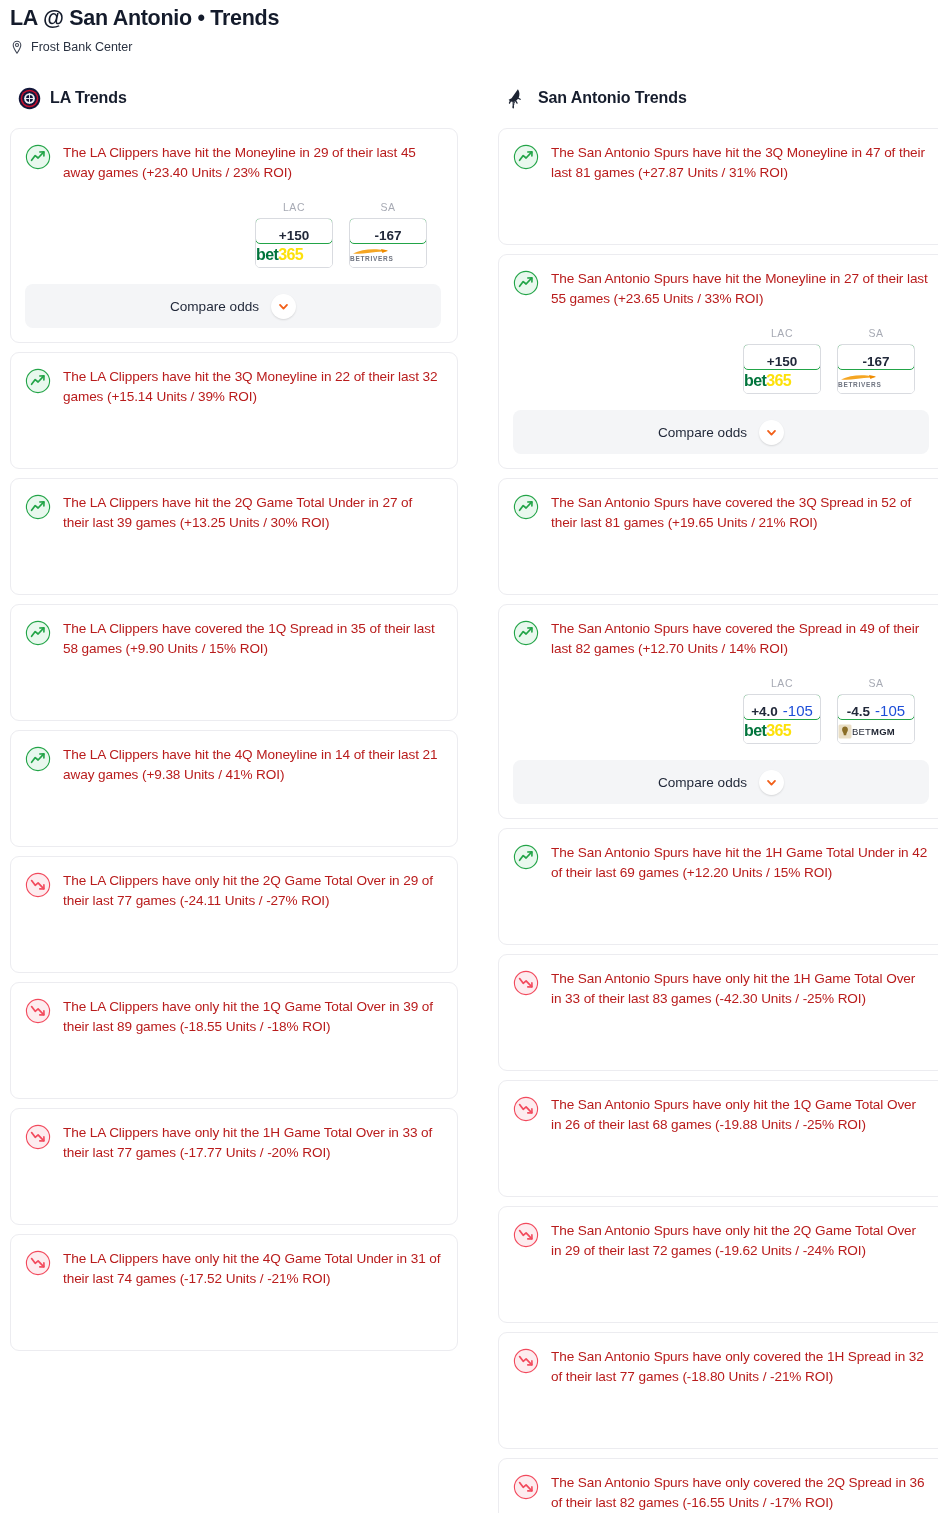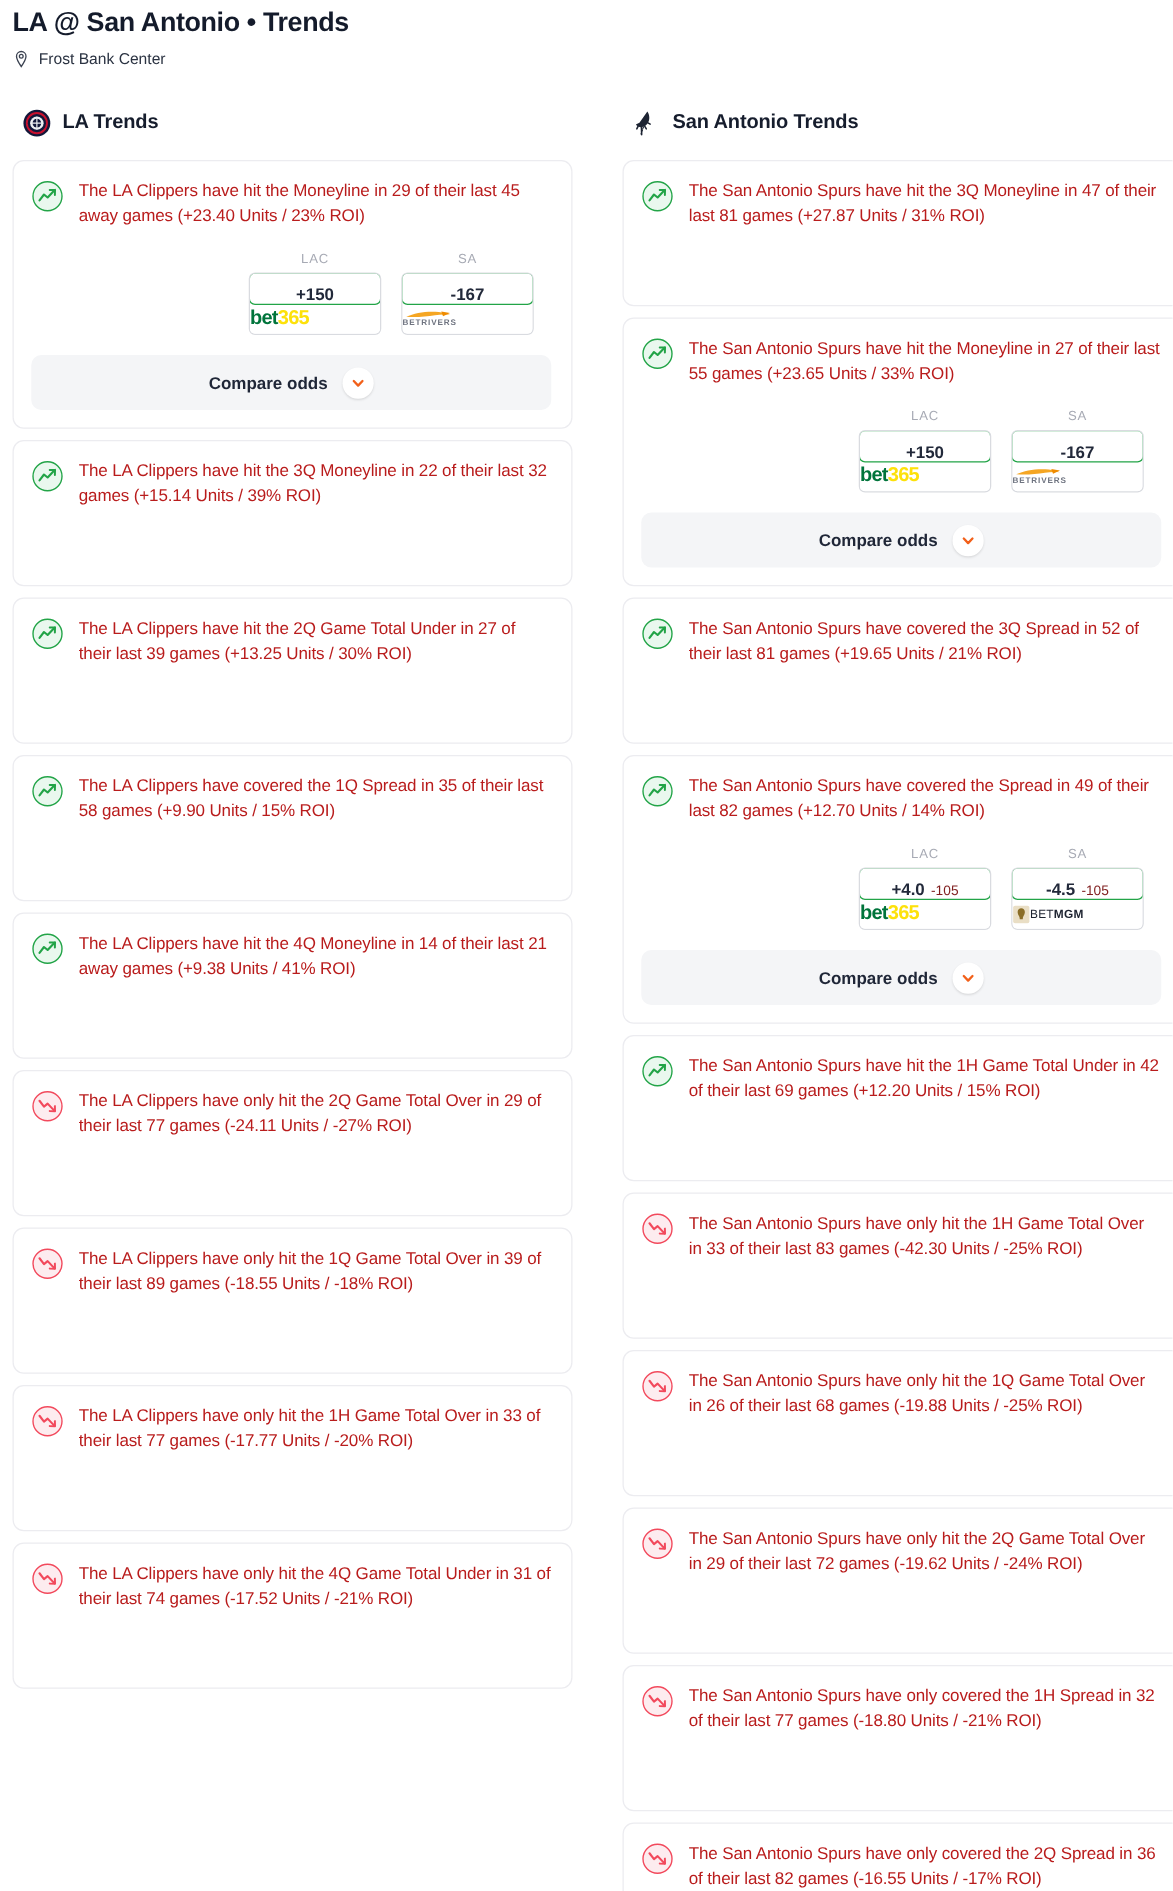--- a/index.html
+++ b/index.html
@@ -83,21 +83,21 @@
   }
 
   
   .odds-wrap {
     display: flex;
     justify-content: flex-end;
     gap: 16px;
     margin-top: 18px;
     padding-right: 14px;
   }
-  .odds-col { width: 106px; }
+  .odds-col { width: 78px; }
   .odds-team {
     text-align: center;
     font-size: 10.5px;
     color: #a7aab4;
     letter-spacing: 0.6px;
     margin-bottom: 5px;
   }
   .odds-box {
     border: 1px solid #d9dbe0;
     border-radius: 5px;
@@ -113,21 +113,21 @@
     align-items: flex-end;
     justify-content: center;
     gap: 5px;
     font-size: 14px;
     color: #22293a;
     background: #fff;
     position: relative;
     z-index: 1;
   }
   .odds-value .line { font-weight: bold; font-size: 13.5px; }
-  .odds-value .juice { font-size: 11px; color: #7f1d1d; margin-top: 21px; }
+  .odds-value .juice { font-size: 15px; color: #1d4ed8; margin-top: 21px; }
   .book-slot {
     height: 24px;
     display: flex;
     align-items: center;
     justify-content: flex-start;
     background: #fff;
   }
 
   
   .bet365 { font-size: 16px; font-weight: bold; letter-spacing: -0.6px; line-height: 1; }
@@ -148,21 +148,20 @@
   .compare {
     margin-top: 16px;
     background: #f4f5f7;
     border-radius: 8px;
     height: 44px;
     display: flex;
     align-items: center;
     justify-content: center;
     gap: 12px;
     cursor: pointer;
-    font-weight: bold;
   }
   .compare-label { font-size: 13.6px; color: #1f2637; }
   .chev-circle {
     width: 25px; height: 25px; border-radius: 50%;
     background: #fff;
     display: flex; align-items: center; justify-content: center;
     box-shadow: 0 1px 2px rgba(0,0,0,.12);
   }
   .chev-circle svg { width: 11px; height: 11px; display: block; }
 </style>

